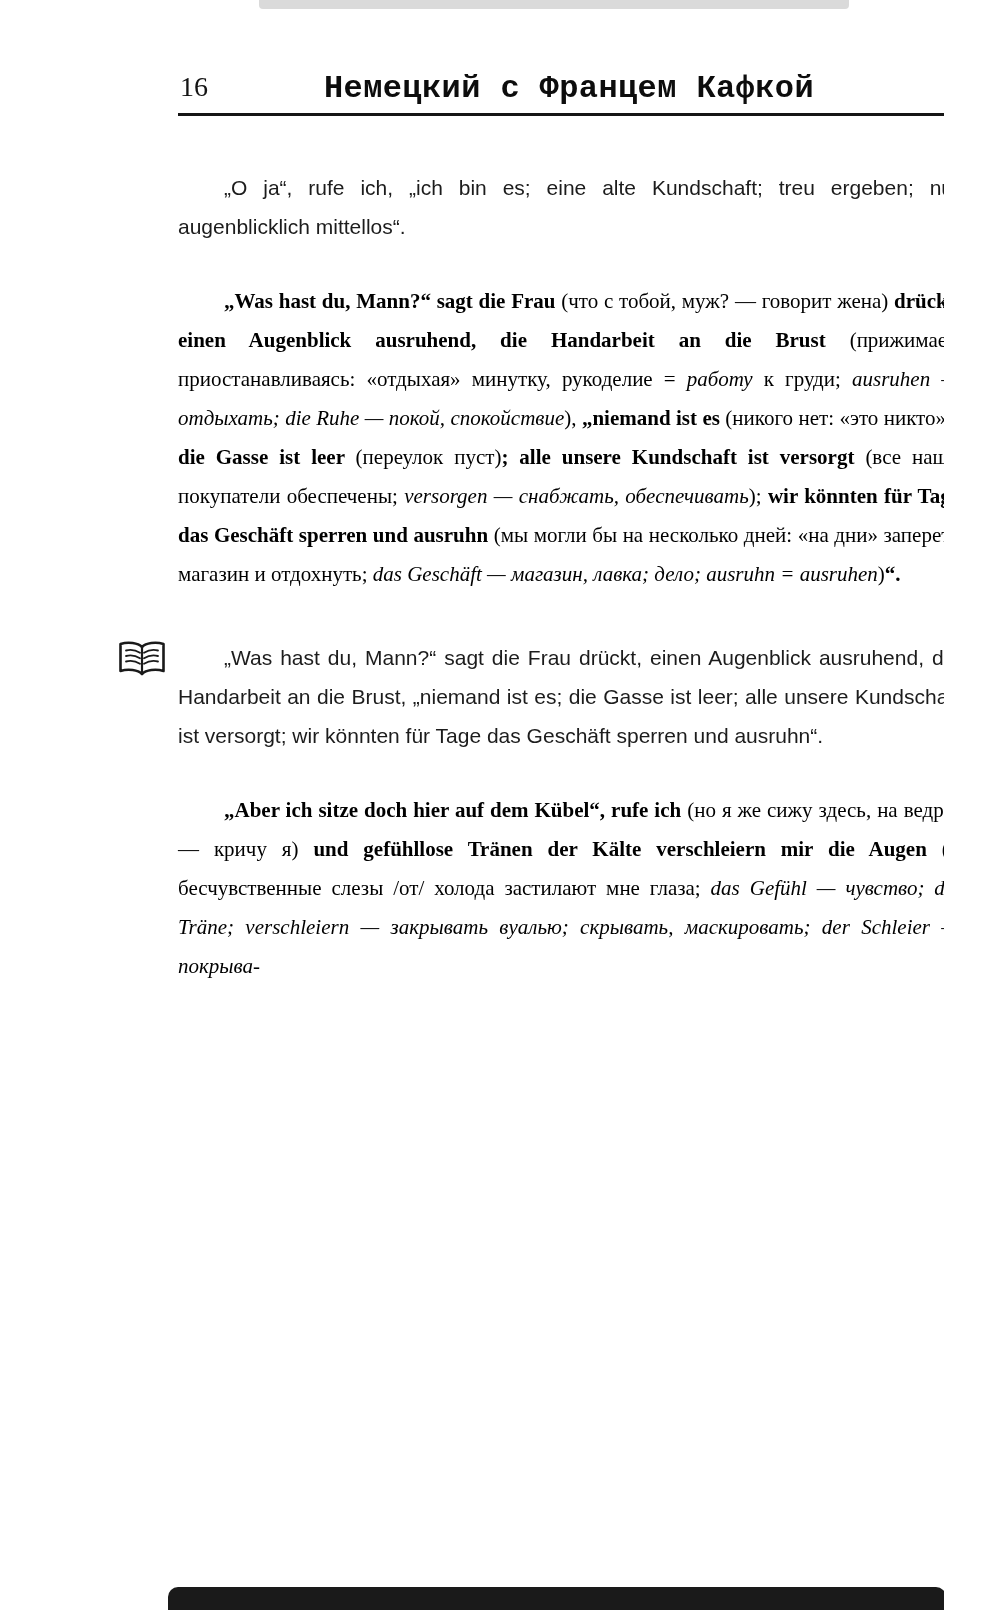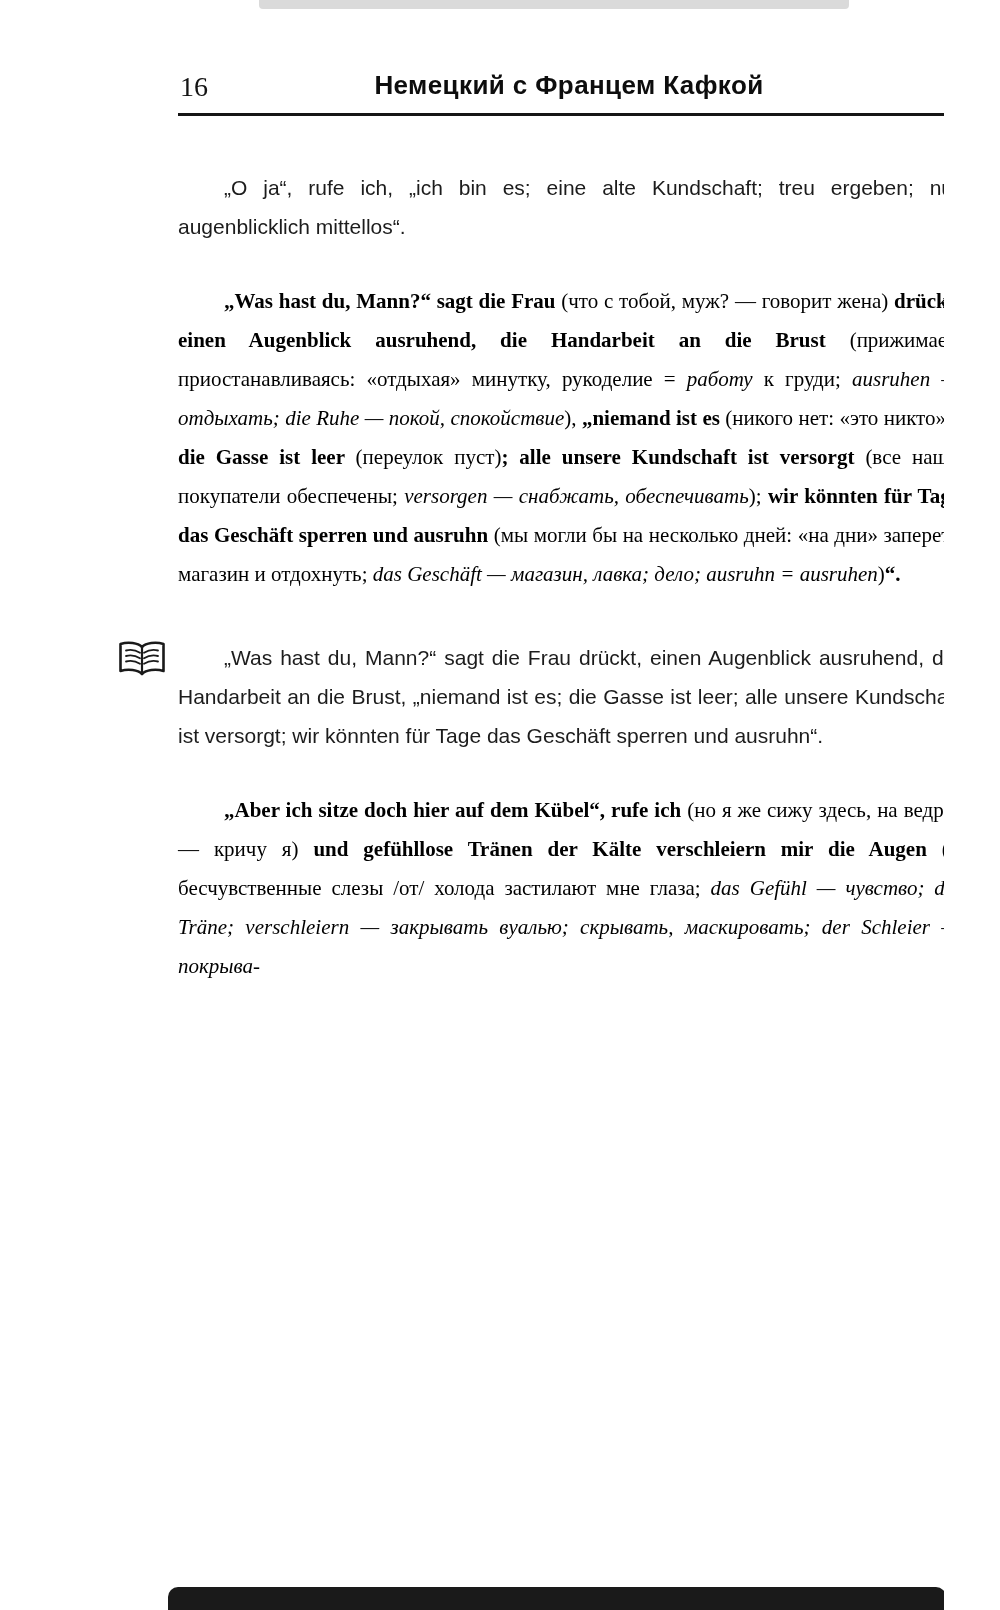--- a/index.html
+++ b/index.html
@@ -23,22 +23,22 @@
     background:#1a1a1a; border-radius:10px 10px 0 0;
   }
   .content-col { width:782px; margin-left:122px; padding-top:70px; }
   .page-header { position:relative; height:32px; }
   .page-number {
     position:absolute; left:2px; top:1px;
     font-size:28px; font-family:"Liberation Serif", serif; color:#141414;
   }
   .header-title {
     display:block; text-align:center; font-weight:bold;
-    font-size:26px; letter-spacing:0.4px;
-    font-family:Liberation Sans, sans-serif; color:#0d0d0d;
+    font-size:32px; letter-spacing:0.4px;
+    font-family:Liberation Mono, monospace; color:#0d0d0d;
   }
   .header-rule { margin-top:11px; height:3px; background:#151515; }
   .text-body { margin-top:52px; }
   .para {
     position:relative;
     font-size:21px; line-height:39px;
     text-align:justify; text-indent:46px;
   }
   .font-sans { font-family:"Liberation Sans", sans-serif; color:#1c1c1c; }
   .font-serif { font-family:"Liberation Serif", serif; color:#000; }

